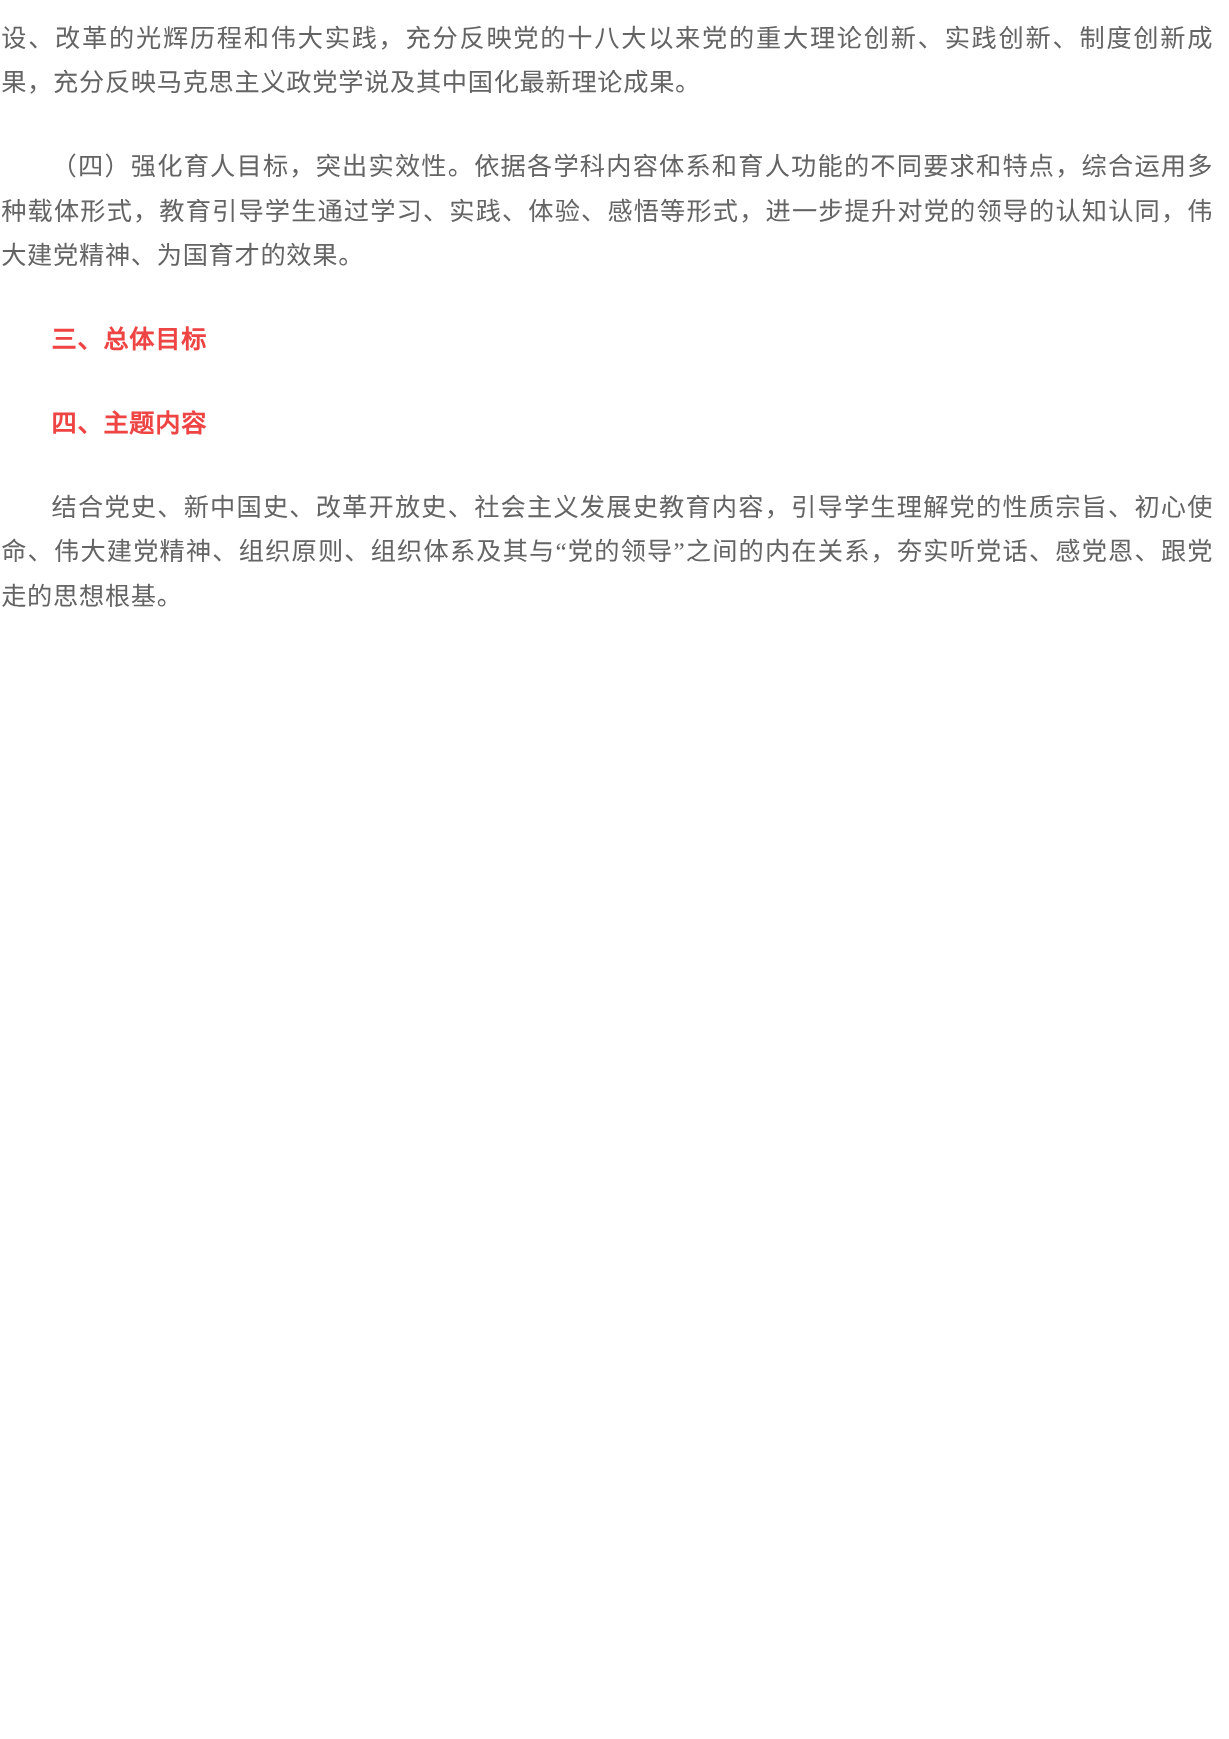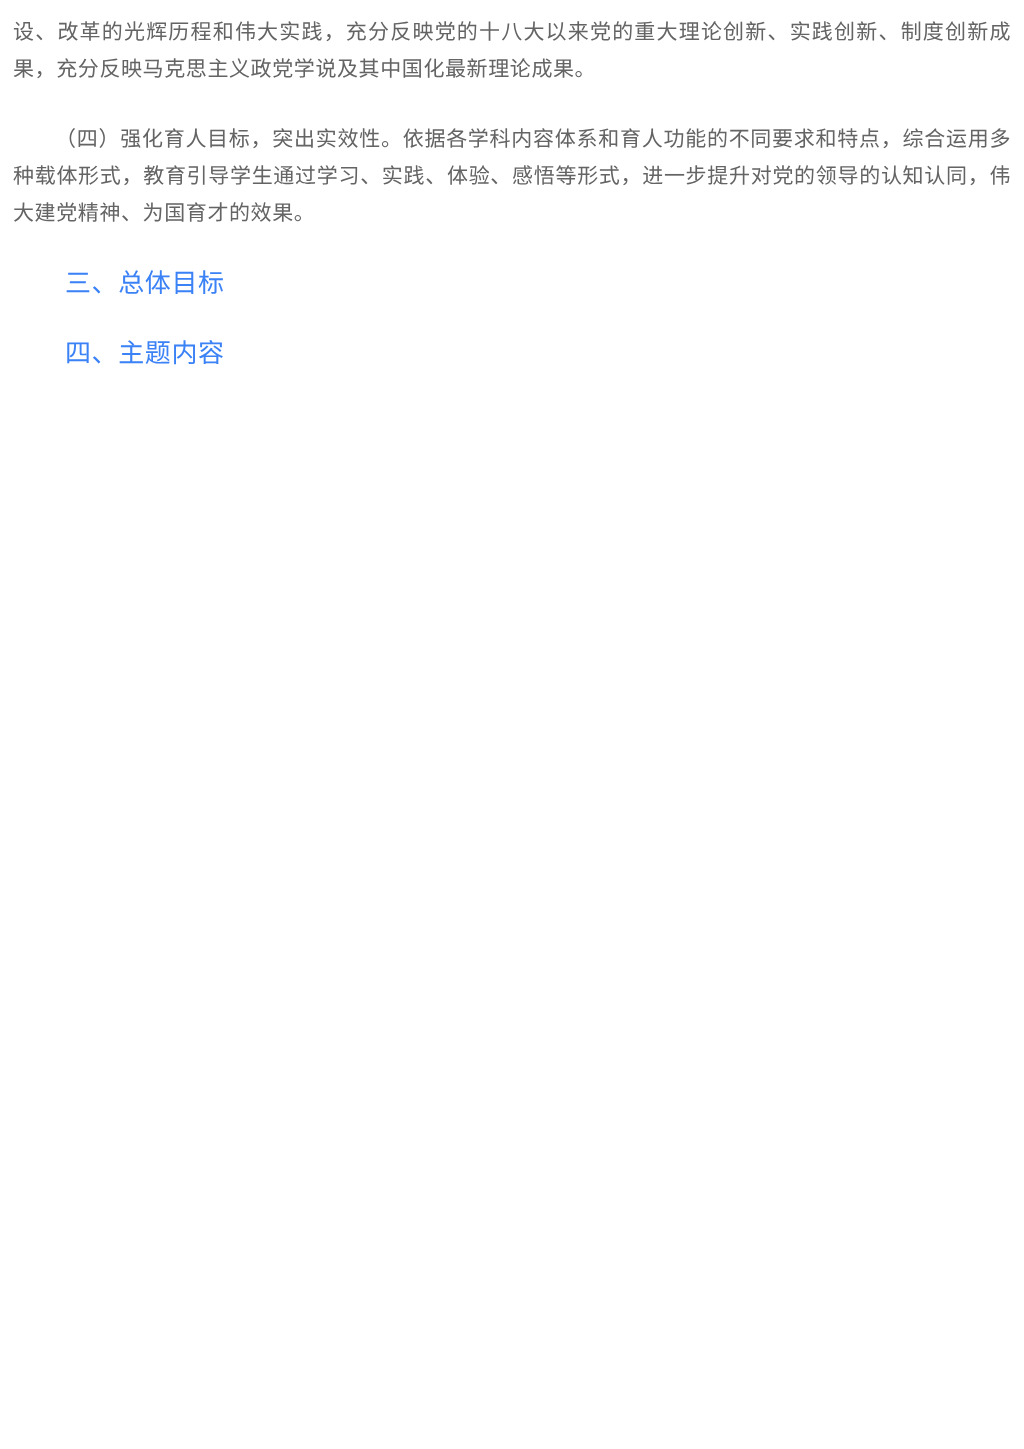--- a/index.html
+++ b/index.html
@@ -9,46 +9,47 @@
   }
   body {
     width: 1024px;
     height: 1449px;
     overflow: hidden;
     font-family: "Liberation Serif", "DejaVu Serif", serif;
   }
   .doc {
     box-sizing: border-box;
     width: 1024px;
-    padding: 14px 13px 0 13px;
+    padding: 14px 13px 0 1px;
   }
   .para {
     margin: 0 0 33px 0;
     font-size: 21px;
     line-height: 37px;
     letter-spacing: 0.6px;
     color: #646464;
     text-align: justify;
     text-indent: 2em;
     font-weight: 400;
   }
   .para.no-indent {
     text-indent: 0;
   }
   .heading {
     margin: 0 0 33px 0;
-    font-size: 26px;
+    font-size: 21px;
     line-height: 37px;
     letter-spacing: 0.6px;
-    color: #3b82f6;
+    color: #ef4444;
     text-indent: 2em;
-    font-weight: 400;
+    font-weight: 700;
   }
 </style>
 </head>
 <body>
 
 <article class="doc">
   <p class="para no-indent">设、改革的光辉历程和伟大实践，充分反映党的十八大以来党的重大理论创新、实践创新、制度创新成果，充分反映马克思主义政党学说及其中国化最新理论成果。</p>
   <p class="para">（四）强化育人目标，突出实效性。依据各学科内容体系和育人功能的不同要求和特点，综合运用多种载体形式，教育引导学生通过学习、实践、体验、感悟等形式，进一步提升对党的领导的认知认同，伟大建党精神、为国育才的效果。</p>
   <h2 class="heading">三、总体目标</h2>
   <h2 class="heading">四、主题内容</h2>
+  <p class="para">结合党史、新中国史、改革开放史、社会主义发展史教育内容，引导学生理解党的性质宗旨、初心使命、伟大建党精神、组织原则、组织体系及其与“党的领导”之间的内在关系，夯实听党话、感党恩、跟党走的思想根基。</p>
 </article>
 
 </body></html>

